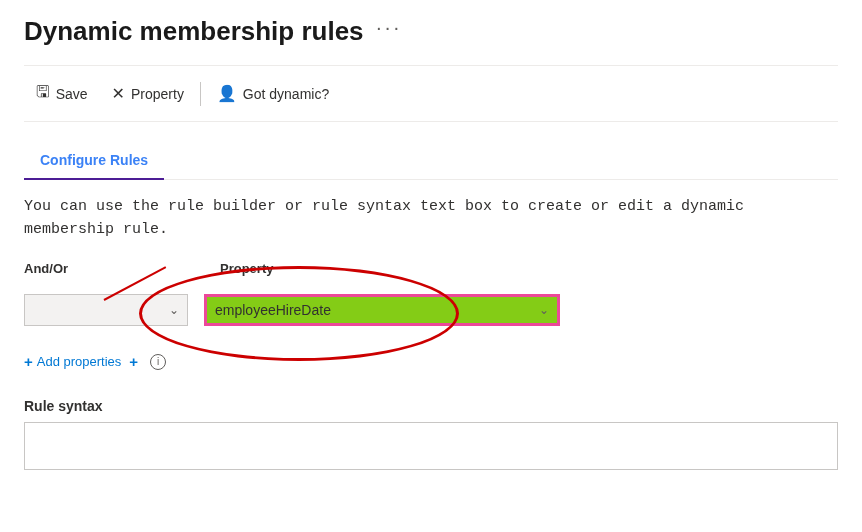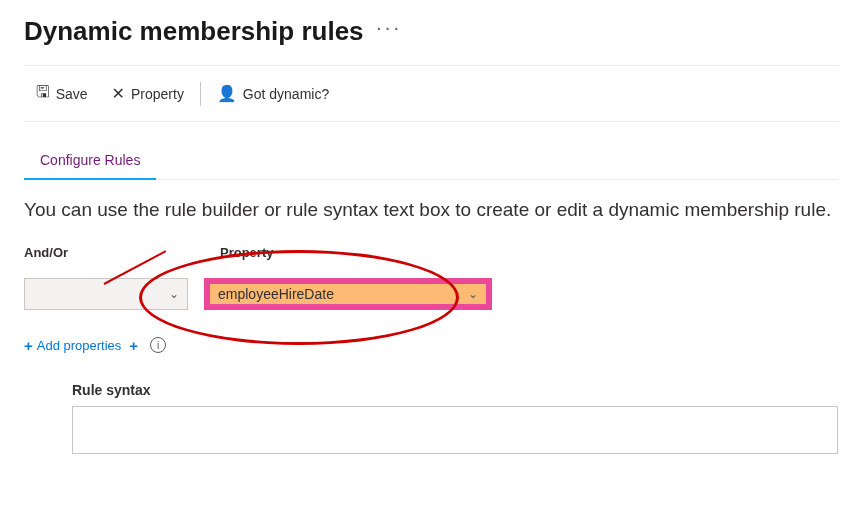--- a/index.html
+++ b/index.html
@@ -74,29 +74,30 @@
       font-size: 14px;
       color: #605e5c;
       border-bottom: 2px solid transparent;
       margin-bottom: -1px;
       background: none;
       border-top: none;
       border-left: none;
       border-right: none;
     }
     .tab.active {
-      color: #701a75;
-      border-bottom: 2px solid #0ea5e9;
-      font-weight: 400;
+      color: #3b82f6;
+      border-bottom: 2px solid #4c1d95;
+      font-weight: 700;
     }
     .description {
-      font-size: 19px;
+      font-size: 15px;
       color: #323130;
       margin-bottom: 20px;
       line-height: 1.5;
+      font-family: Liberation Mono, monospace;
     }
     .rule-builder {
       margin-bottom: 23px;
     }
     .rule-columns {
       display: flex;
       gap: 0;
       margin-bottom: 12px;
     }
     .col-header {
@@ -131,24 +132,24 @@
       justify-content: space-between;
       cursor: pointer;
       position: relative;
       margin-right: 16px;
     }
     .select-dropdown .chevron {
       font-size: 12px;
       color: #605e5c;
     }
     .property-dropdown {
-      width: 288px;
+      width: 356px;
       height: 32px;
-      border: 6px solid #ec4899;
-      background: #fdba74;
+      border: 3px solid #ec4899;
+      background: #84cc16;
       padding: 0 8px;
       font-size: 14px;
       color: #323130;
       display: flex;
       align-items: center;
       justify-content: space-between;
       cursor: pointer;
       position: relative;
     }
     .property-dropdown .chevron {
@@ -186,21 +187,20 @@
       display: inline-flex;
       align-items: center;
       justify-content: center;
       font-size: 10px;
       color: #605e5c;
       cursor: pointer;
       margin-left: 4px;
     }
     .rule-syntax-section {
       margin-top: 4px;
-      margin-left: 48px;
     }
     .section-title {
       font-size: 14px;
       font-weight: 700;
       color: #323130;
       margin-bottom: 8px;
     }
     .syntax-box {
       width: 100%;
       height: 48px;

